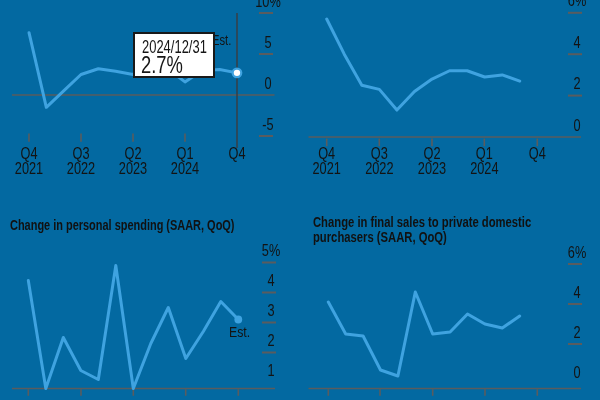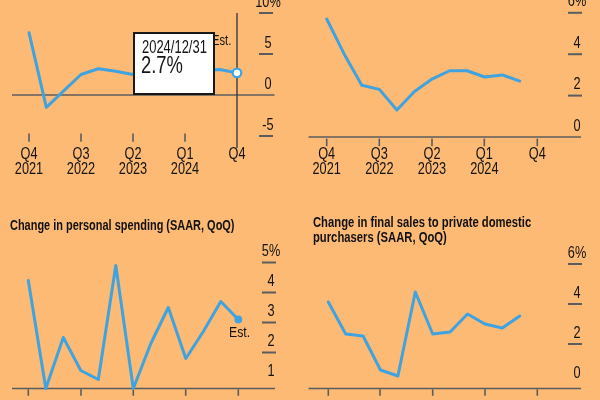--- a/index.html
+++ b/index.html
@@ -1,29 +1,29 @@
 <!DOCTYPE html>
 <html><head>
 <meta charset="utf-8">
 <style>
   html,body{margin:0;padding:0;background:#fff;}
   body{width:600px;height:400px;overflow:hidden;}
-  .page{position:relative;width:600px;height:400px;background:#fdba74;
+  .page{position:relative;width:600px;height:400px;background:#0369a1;
         font-family:"Liberation Sans","DejaVu Sans",sans-serif;}
   .page svg{position:absolute;left:0;top:0;z-index:1;}
   .chart-region{position:absolute;z-index:0;}
   .title{position:absolute;z-index:2;font-weight:bold;font-size:15px;line-height:15.2px;
          color:#111;white-space:nowrap;transform-origin:0 0;}
   .t-left{left:10px;top:217px;transform:scaleX(0.73);}
   .t-right{left:313px;top:213.5px;transform:scaleX(0.75);}
   .t-right span{display:block;}
   .est{position:absolute;color:#131313;white-space:nowrap;transform-origin:0 0;}
   .est-tl{left:212px;top:32px;font-size:14px;transform:scaleX(0.8);z-index:2;}
   .est-bl{left:229px;top:322.5px;font-size:15px;transform:scaleX(0.82);z-index:2;}
-  .tooltip{position:absolute;left:133px;top:32px;width:82px;height:63px;box-sizing:border-box;
+  .tooltip{position:absolute;left:133px;top:32px;width:82px;height:46px;box-sizing:border-box;
            background:#fff;border:2px solid #191919;z-index:3;}
   .tt-date{position:absolute;left:7px;top:5px;font-size:18px;line-height:16px;color:#161616;
            white-space:nowrap;transform:scaleX(0.72);transform-origin:0 0;}
   .tt-val{position:absolute;left:6px;top:20px;font-size:23px;line-height:22px;color:#161616;
           white-space:nowrap;transform:scaleX(0.8);transform-origin:0 0;}
 </style>
 </head>
 <body>
 
 <div class="page">

